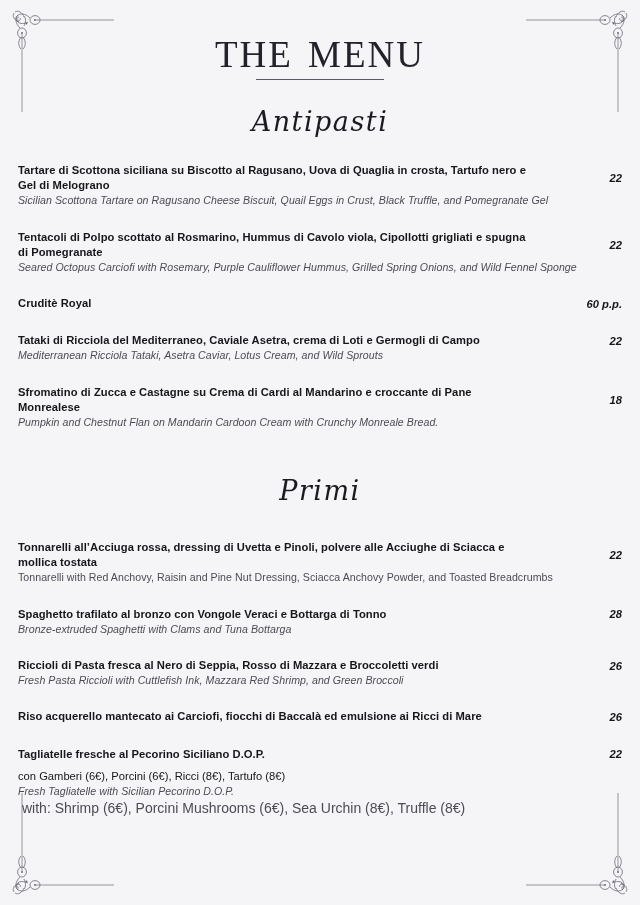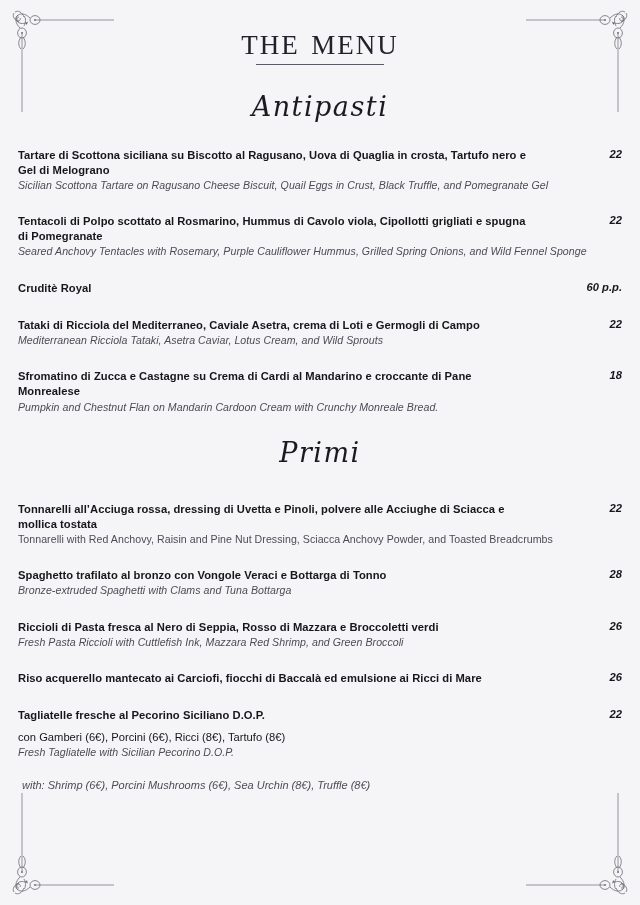--- a/index.html
+++ b/index.html
@@ -36,21 +36,21 @@
   .corner-bl { bottom: 4px; left: 6px; transform: scaleY(-1); }
   .corner-br { bottom: 4px; right: 6px; transform: scale(-1,-1); }
 
   
   .header {
     padding-top: 22px;
     text-align: center;
   }
   .menu-title {
     font-family: "Liberation Serif", "DejaVu Serif", serif;
-    font-size: 38px;
+    font-size: 53px;
     line-height: 1.02;
     letter-spacing: 2px;
     font-weight: 400;
     color: #22222a;
     font-variant: small-caps;
     text-transform: lowercase;
     margin: 0;
   }
   .title-rule {
     width: 128px;
@@ -63,37 +63,37 @@
     font-family: "DejaVu Serif", "Liberation Serif", serif;
     font-style: italic;
     font-weight: 400;
     font-size: 27px;
     letter-spacing: 1.5px;
     color: #1a1a20;
     text-align: center;
     margin: 0;
   }
   .heading-antipasti { margin-top: 26px; }
-  .heading-primi { margin-top: 23px; text-align: center; }
+  .heading-primi { margin-top: 46px; text-align: center; }
 
   
   .menu-body {
     padding: 0 18px 0 18px;
   }
   .section-items { margin-top: 26px; }
   .section-items.primi-items { margin-top: 34px; }
 
   .item {
     margin-bottom: 22px;
   }
   .item:last-child { margin-bottom: 0; }
 
   .item-row {
     display: flex;
-    align-items: flex-start;
+    align-items: center;
     justify-content: space-between;
     gap: 37px;
   }
   .item-name {
     font-size: 11.2px;
     font-weight: 700;
     letter-spacing: 0.05px;
     color: #16161b;
     line-height: 1.35;
     padding-right: 14px;
@@ -120,25 +120,24 @@
     font-size: 10.6px;
     font-style: italic;
     font-weight: 400;
     color: #4c4c55;
     line-height: 1.35;
     margin-top: 0;
     letter-spacing: 0.05px;
   }
   .item-desc.upright { font-style: normal; }
   .item-desc-sub {
-    font-size: 11px;
-    font-style: italic;
+    font-size: 14px;
     color: #4c4c55;
     line-height: 1.35;
-    margin-top: 18px;
+    margin-top: 1px;
     padding-left: 4px;
   }
 </style>
 </head>
 <body>
 
 <div class="page">
 
   <div class="corner corner-tl">
     <svg viewBox="0 0 110 110" xmlns="http://www.w3.org/2000/svg" fill="none" stroke="#6b6b77" stroke-width="0.8">
@@ -237,21 +236,21 @@
           <div class="item-price">22</div>
         </div>
         <div class="item-desc">Sicilian Scottona Tartare on Ragusano Cheese Biscuit, Quail Eggs in Crust, Black Truffle, and Pomegranate Gel</div>
       </div>
 
       <div class="item">
         <div class="item-row">
           <div class="item-name">Tentacoli di Polpo scottato al Rosmarino, Hummus di Cavolo viola, Cipollotti grigliati e spugna di Pomegranate</div>
           <div class="item-price">22</div>
         </div>
-        <div class="item-desc">Seared Anchovy Tentacles with Rosemary, Purple Cauliflower Hummus, Grilled Spring Onions, and Wild Fennel Sponge</div>
+        <div class="item-desc">Seared Octopus Carciofi with Rosemary, Purple Cauliflower Hummus, Grilled Spring Onions, and Wild Fennel Sponge</div>
       </div>
 
       <div class="item">
         <div class="item-row">
           <div class="item-name">Cruditè Royal</div>
           <div class="item-price">60 p.p.</div>
         </div>
       </div>
 
       <div class="item">

